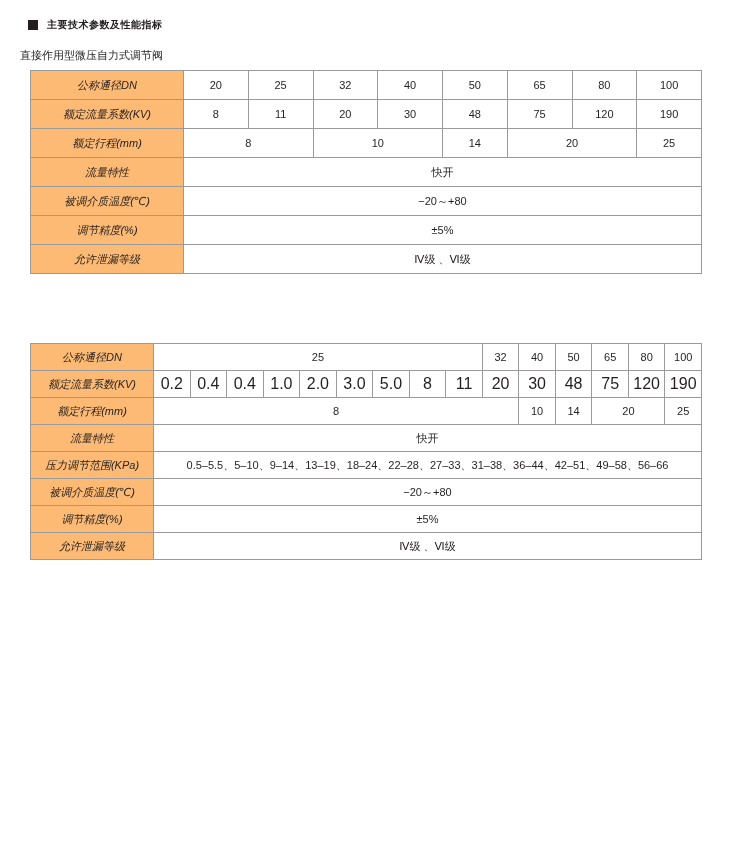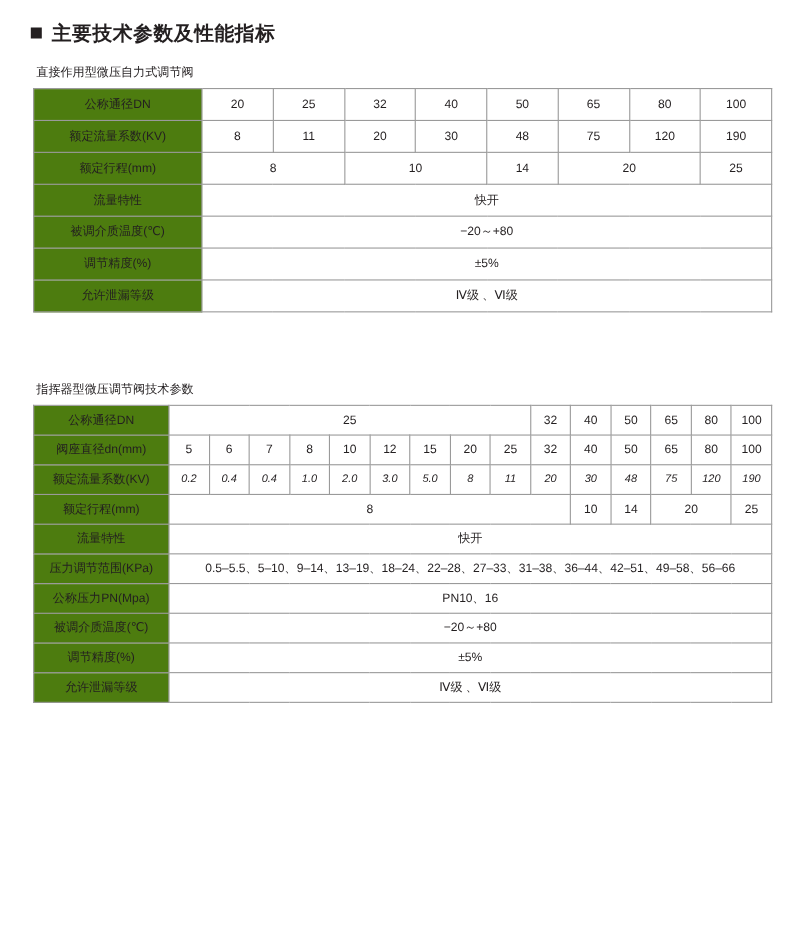--- a/index.html
+++ b/index.html
@@ -28,30 +28,30 @@
     margin: 18px 0 0 28px;
   }
   .heading .bullet {
     width: 10px;
     height: 10px;
     background: #231f20;
     margin-right: 9px;
     display: inline-block;
   }
   .heading .htext {
-    font-size: 18px;
+    font-size: 10px;
     font-weight: bold;
     letter-spacing: 0.5px;
     color: #231f20;
   }
   
   .caption {
     font-size: 11px;
     color: #231f20;
-    margin-left: 33px;
+    margin-left: 20px;
   }
   #caption1 { margin-top: 16px; }
   #caption2 { margin-top: 0; }
 
   
   table {
     border-collapse: collapse;
     table-layout: fixed;
     font-size: 11px;
     color: #231f20;
@@ -63,28 +63,29 @@
   }
   table.spec td {
     border: 1px solid #9a9a9a;
     text-align: center;
     vertical-align: middle;
     padding: 0 2px;
     height: 28px;
     line-height: 1.35;
   }
   table.spec td.label {
-    background: #4d7c0f;
+    background: #fdba74;
     width: 148px;
     white-space: nowrap;
+    font-style: italic;
   }
   table.spec td.val {
     background: #ffffff;
   }
-  .tiny { font-size: 10px; font-style: italic; }
+  .tiny { font-size: 16px; }
 
   
   #table1 { width: 672px; }
   #table1 td.label { width: 148px; }
 
   
   #table2 { width: 672px; margin-top: 7px; }
   #table2 td.label { width: 118px; }
   #table2 td { height: 26px; }
 
@@ -148,45 +149,26 @@
       </tr>
       <tr>
         <td class="label">允许泄漏等级</td>
         <td class="val" colspan="8">Ⅳ级 、Ⅵ级</td>
       </tr>
     </tbody>
   </table>
 
   <div class="spacer-1"></div>
 
-  <div class="caption" id="caption2">指挥器型微压调节阀技术参数</div>
 
   <table class="spec" id="table2">
     <tbody>
       <tr>
         <td class="label">公称通径DN</td>
         <td class="val" colspan="9">25</td>
-        <td class="val">32</td>
-        <td class="val">40</td>
-        <td class="val">50</td>
-        <td class="val">65</td>
-        <td class="val">80</td>
-        <td class="val">100</td>
-      </tr>
-      <tr>
-        <td class="label">阀座直径dn(mm)</td>
-        <td class="val">5</td>
-        <td class="val">6</td>
-        <td class="val">7</td>
-        <td class="val">8</td>
-        <td class="val">10</td>
-        <td class="val">12</td>
-        <td class="val">15</td>
-        <td class="val">20</td>
-        <td class="val">25</td>
         <td class="val">32</td>
         <td class="val">40</td>
         <td class="val">50</td>
         <td class="val">65</td>
         <td class="val">80</td>
         <td class="val">100</td>
       </tr>
       <tr>
         <td class="label">额定流量系数(KV)</td>
         <td class="val tiny">0.2</td>
@@ -215,24 +197,20 @@
       </tr>
       <tr>
         <td class="label">流量特性</td>
         <td class="val" colspan="15">快开</td>
       </tr>
       <tr>
         <td class="label">压力调节范围(KPa)</td>
         <td class="val" colspan="15">0.5–5.5、5–10、9–14、13–19、18–24、22–28、27–33、31–38、36–44、42–51、49–58、56–66</td>
       </tr>
       <tr>
-        <td class="label">公称压力PN(Mpa)</td>
-        <td class="val" colspan="15">PN10、16</td>
-      </tr>
-      <tr>
         <td class="label">被调介质温度(℃)</td>
         <td class="val" colspan="15">−20～+80</td>
       </tr>
       <tr>
         <td class="label">调节精度(%)</td>
         <td class="val" colspan="15">±5%</td>
       </tr>
       <tr>
         <td class="label">允许泄漏等级</td>
         <td class="val" colspan="15">Ⅳ级 、Ⅵ级</td>

